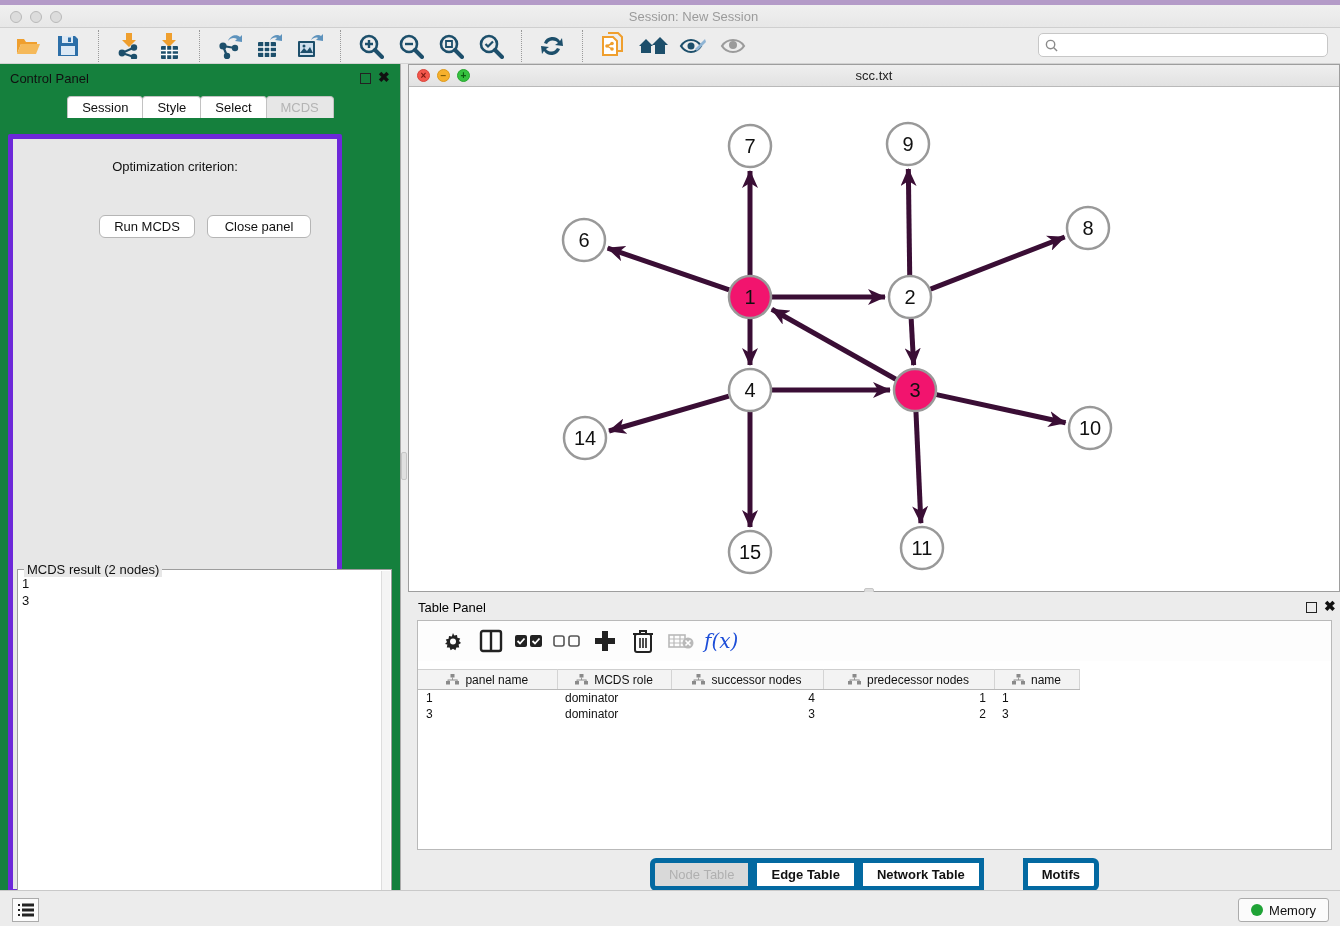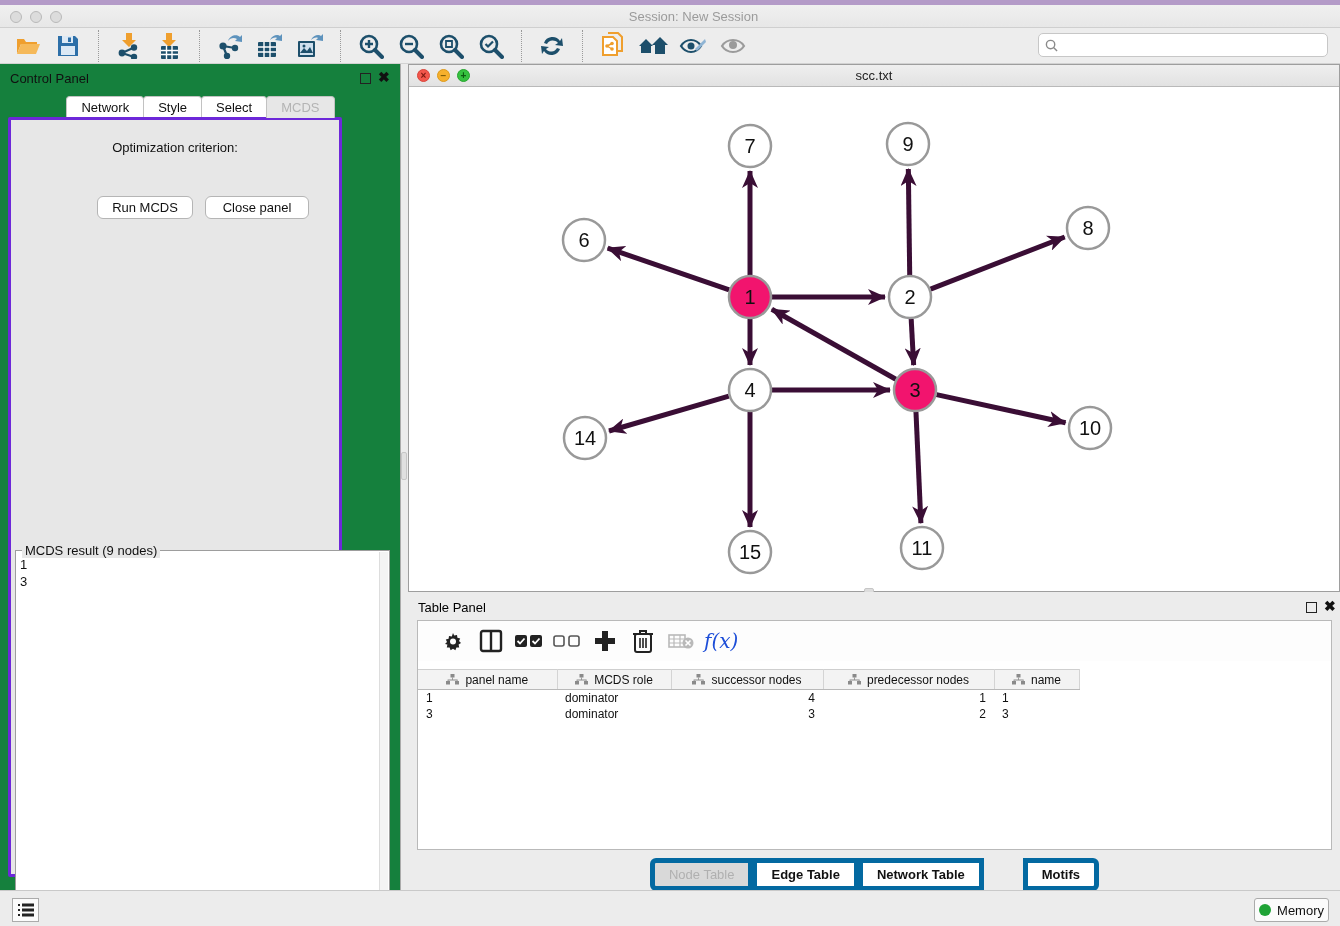--- a/index.html
+++ b/index.html
@@ -23,21 +23,21 @@
 
   
   #control-panel { left:0; top:64px; width:401px; height:826px; background:#15803d; border-right:1px solid #ababab; }
   #cp-header { position:absolute; left:0; top:0; width:100%; height:28px; }
   #cp-header .ph-title { position:absolute; left:10px; top:7px; font-size:13px; color:#111; }
   .ph-float { position:absolute; width:11px; height:11px; border:1.5px solid #222; top:9px; }
   .ph-close { position:absolute; top:6px; font-size:14px; font-weight:bold; color:#111; line-height:14px; }
   #cp-tabs { position:absolute; left:0; top:32px; width:100%; display:flex; justify-content:center; }
   .ctab { font-size:13px; padding:3px 14px; background:#fff; border:1px solid #c2c2c2; border-bottom:none; color:#111; border-radius:4px 4px 0 0; margin-right:-1px; position:relative; }
   .ctab.active { background:#e7e7e7; color:#b4b4b4; z-index:2; }
-  #cp-pane { position:absolute; left:8px; top:53px; width:334px; height:760px; background:#e7e7e7; border:3px solid #6d28d9; border-radius:2px; }
+  #cp-pane { position:absolute; left:8px; top:70px; width:334px; height:760px; background:#e7e7e7; border:5px solid #6d28d9; border-radius:2px; }
   #opt-label { position:absolute; left:0; top:20px; width:100%; text-align:center; font-size:13px; color:#111; }
   #criterion-select { position:absolute; left:37px; top:41px; width:310px; height:24px; background:#fff; border:1px solid #ababab; border-radius:5px; font-size:13px; color:#111; display:flex; align-items:center; padding-left:12px; }
   #criterion-select .stepper { position:absolute; right:7px; top:2px; font-size:9px; line-height:9px; color:#444; text-align:center; }
   .btn { position:absolute; height:23px; background:#fff; border:1px solid #b5b5b5; border-radius:6px; font-size:13px; color:#111; display:flex; align-items:center; justify-content:center; }
   #run-btn { left:86px; top:76px; width:96px; }
   #close-panel-btn { left:194px; top:76px; width:104px; }
   #result-box { position:absolute; left:4px; top:430px; width:375px; height:378px; border:1px solid #9d9d9d; background:#fff; }
   #result-legend { position:absolute; left:6px; top:-8px; background:#e7e7e7; padding:0 3px; font-size:13px; color:#111; }
   #result-lines { position:absolute; left:4px; top:5px; font-size:13px; color:#111; line-height:17px; white-space:pre; }
   #result-scroll { position:absolute; right:1px; top:1px; width:9px; height:376px; background:#f4f4f4; border-left:1px solid #ddd; }
@@ -69,21 +69,21 @@
   td.r { text-align:right; } td.l { text-align:left; }
   #tp-tabs { position:absolute; left:0; top:266px; width:100%; display:flex; justify-content:center; }
   .btab { font-size:13px; font-weight:bold; padding:4px 14px; background:#fff; border:5px solid #0369a1; margin-right:-1px; color:#111; }
   .btab:first-child { border-radius:6px 0 0 6px; }
   .btab:last-child { border-radius:0 6px 6px 0;margin-left:40px; }
   .btab.active { background:#d9d9d9; color:#b0b0b0; font-weight:normal; }
 
   
   #statusbar { left:0; top:890px; width:1340px; height:36px; background:#ececec; border-top:1px solid #c9c9c9; }
   #list-btn { position:absolute; left:12px; top:7px; width:27px; height:24px; background:#fbfbfb; border:1px solid #ababab; display:flex; align-items:center; justify-content:center; }
-  #memory-btn { position:absolute; right:11px; top:7px; height:24px; padding:0 4px; background:#fbfbfb; border:1px solid #ababab; border-radius:3px; display:flex; align-items:center; gap:6px; font-size:13px; color:#111; }
+  #memory-btn { position:absolute; right:11px; top:7px; height:24px; padding:0 12px; background:#fbfbfb; border:1px solid #ababab; border-radius:3px; display:flex; align-items:center; gap:6px; font-size:13px; color:#111; }
   #memory-btn .dot { width:12px; height:12px; border-radius:50%; background:#1fa336; }
 </style>
 </head>
 <body>
 
 <div id="purple-strip" class="abs"></div>
 <div id="titlebar" class="abs">
   <div class="tl-dot abs" style="left:10px"></div>
   <div class="tl-dot abs" style="left:30px"></div>
   <div class="tl-dot abs" style="left:50px"></div>
@@ -242,31 +242,31 @@
   <input placeholder="" style="">
 </div>
 
 <div id="control-panel" class="abs">
   <div id="cp-header">
     <span class="ph-title">Control Panel</span>
     <span class="ph-float" style="left:360px"></span>
     <span class="ph-close" style="left:378px">✖</span>
   </div>
   <div id="cp-tabs">
-      <div class="ctab">Network</div>
+      <div class="ctab">Session</div>
       <div class="ctab">Style</div>
       <div class="ctab">Select</div>
       <div class="ctab active">MCDS</div>
     </div>
   <div id="cp-pane">
     <div id="opt-label">Optimization criterion:</div>
     <div class="btn" id="run-btn">Run MCDS</div>
     <div class="btn" id="close-panel-btn">Close panel</div>
     <div id="result-box">
-      <span id="result-legend">MCDS result (9 nodes)</span>
+      <span id="result-legend">MCDS result (2 nodes)</span>
       <div id="result-lines">1
 3</div>
       <div id="result-scroll"></div>
     </div>
   </div>
 </div>
 
 <div id="network-window" class="abs">
   <div id="nw-titlebar">
     <span class="nw-dot" style="left:8px; background:#f2564b; border:1px solid #d8453c; color:#7c1810;">×</span>

